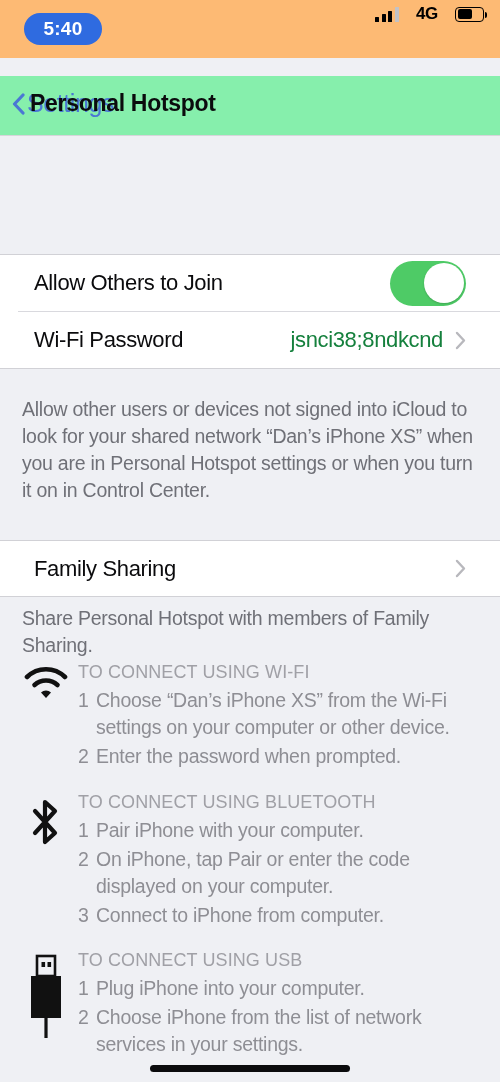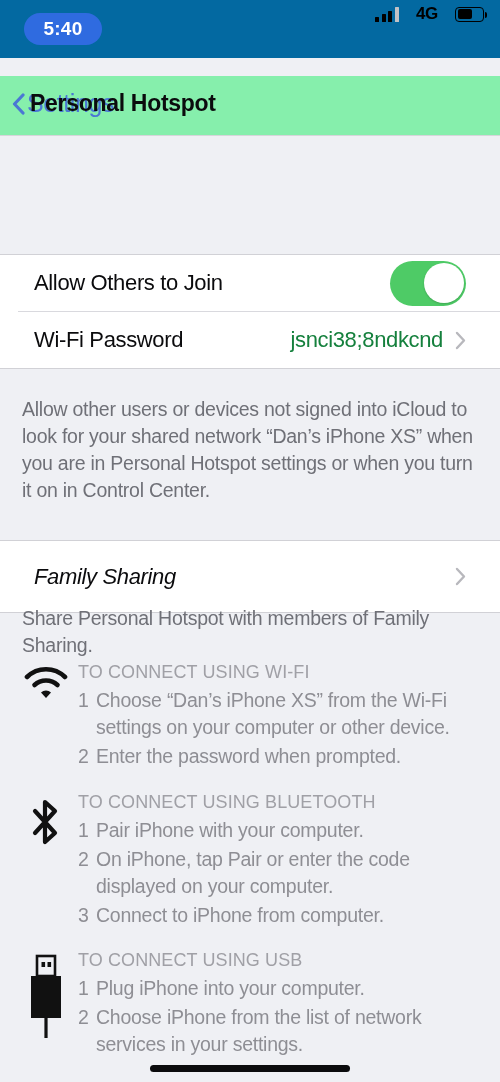--- a/index.html
+++ b/index.html
@@ -18,21 +18,21 @@
     overflow: hidden;
     background: #eff0f4;
   }
 
   
   .statusbar {
     position: absolute;
     top: 0; left: 0;
     width: 500px;
     height: 58px;
-    background: #0369a1;
+    background: #fdba74;
   }
   .time-pill {
     position: absolute;
     left: 24px;
     top: 13px;
     height: 32px;
     min-width: 78px;
     border-radius: 16px;
     background: #2f6be0;
     color: #ffffff;
@@ -297,21 +297,21 @@
         <svg width="11" height="19" viewBox="0 0 11 19">
           <polyline points="2,2 9,9.5 2,17" fill="none" stroke="#b8b8bd" stroke-width="2.4" stroke-linecap="round" stroke-linejoin="round"></polyline>
         </svg>
       </span>
     </div>
   </div>
 
   <div class="caption" style="position:absolute; top:396px; left:0; width:500px;">Allow other users or devices not signed into iCloud to look for your shared network “Dan’s iPhone XS” when you are in Personal Hotspot settings or when you turn it on in Control Center.</div>
 
   <div class="group" style="position:absolute; top:540px; left:0; width:500px;">
-    <div class="row" style="height:71px;font-style:italic;">
+    <div class="row" style="height:55px;">
       <div class="title">Family Sharing</div>
       <span class="discl-chev">
         <svg width="11" height="19" viewBox="0 0 11 19">
           <polyline points="2,2 9,9.5 2,17" fill="none" stroke="#b8b8bd" stroke-width="2.4" stroke-linecap="round" stroke-linejoin="round"></polyline>
         </svg>
       </span>
     </div>
   </div>
 
   <div class="caption" style="position:absolute; top:605px; left:0; width:500px;">Share Personal Hotspot with members of Family Sharing.</div>

